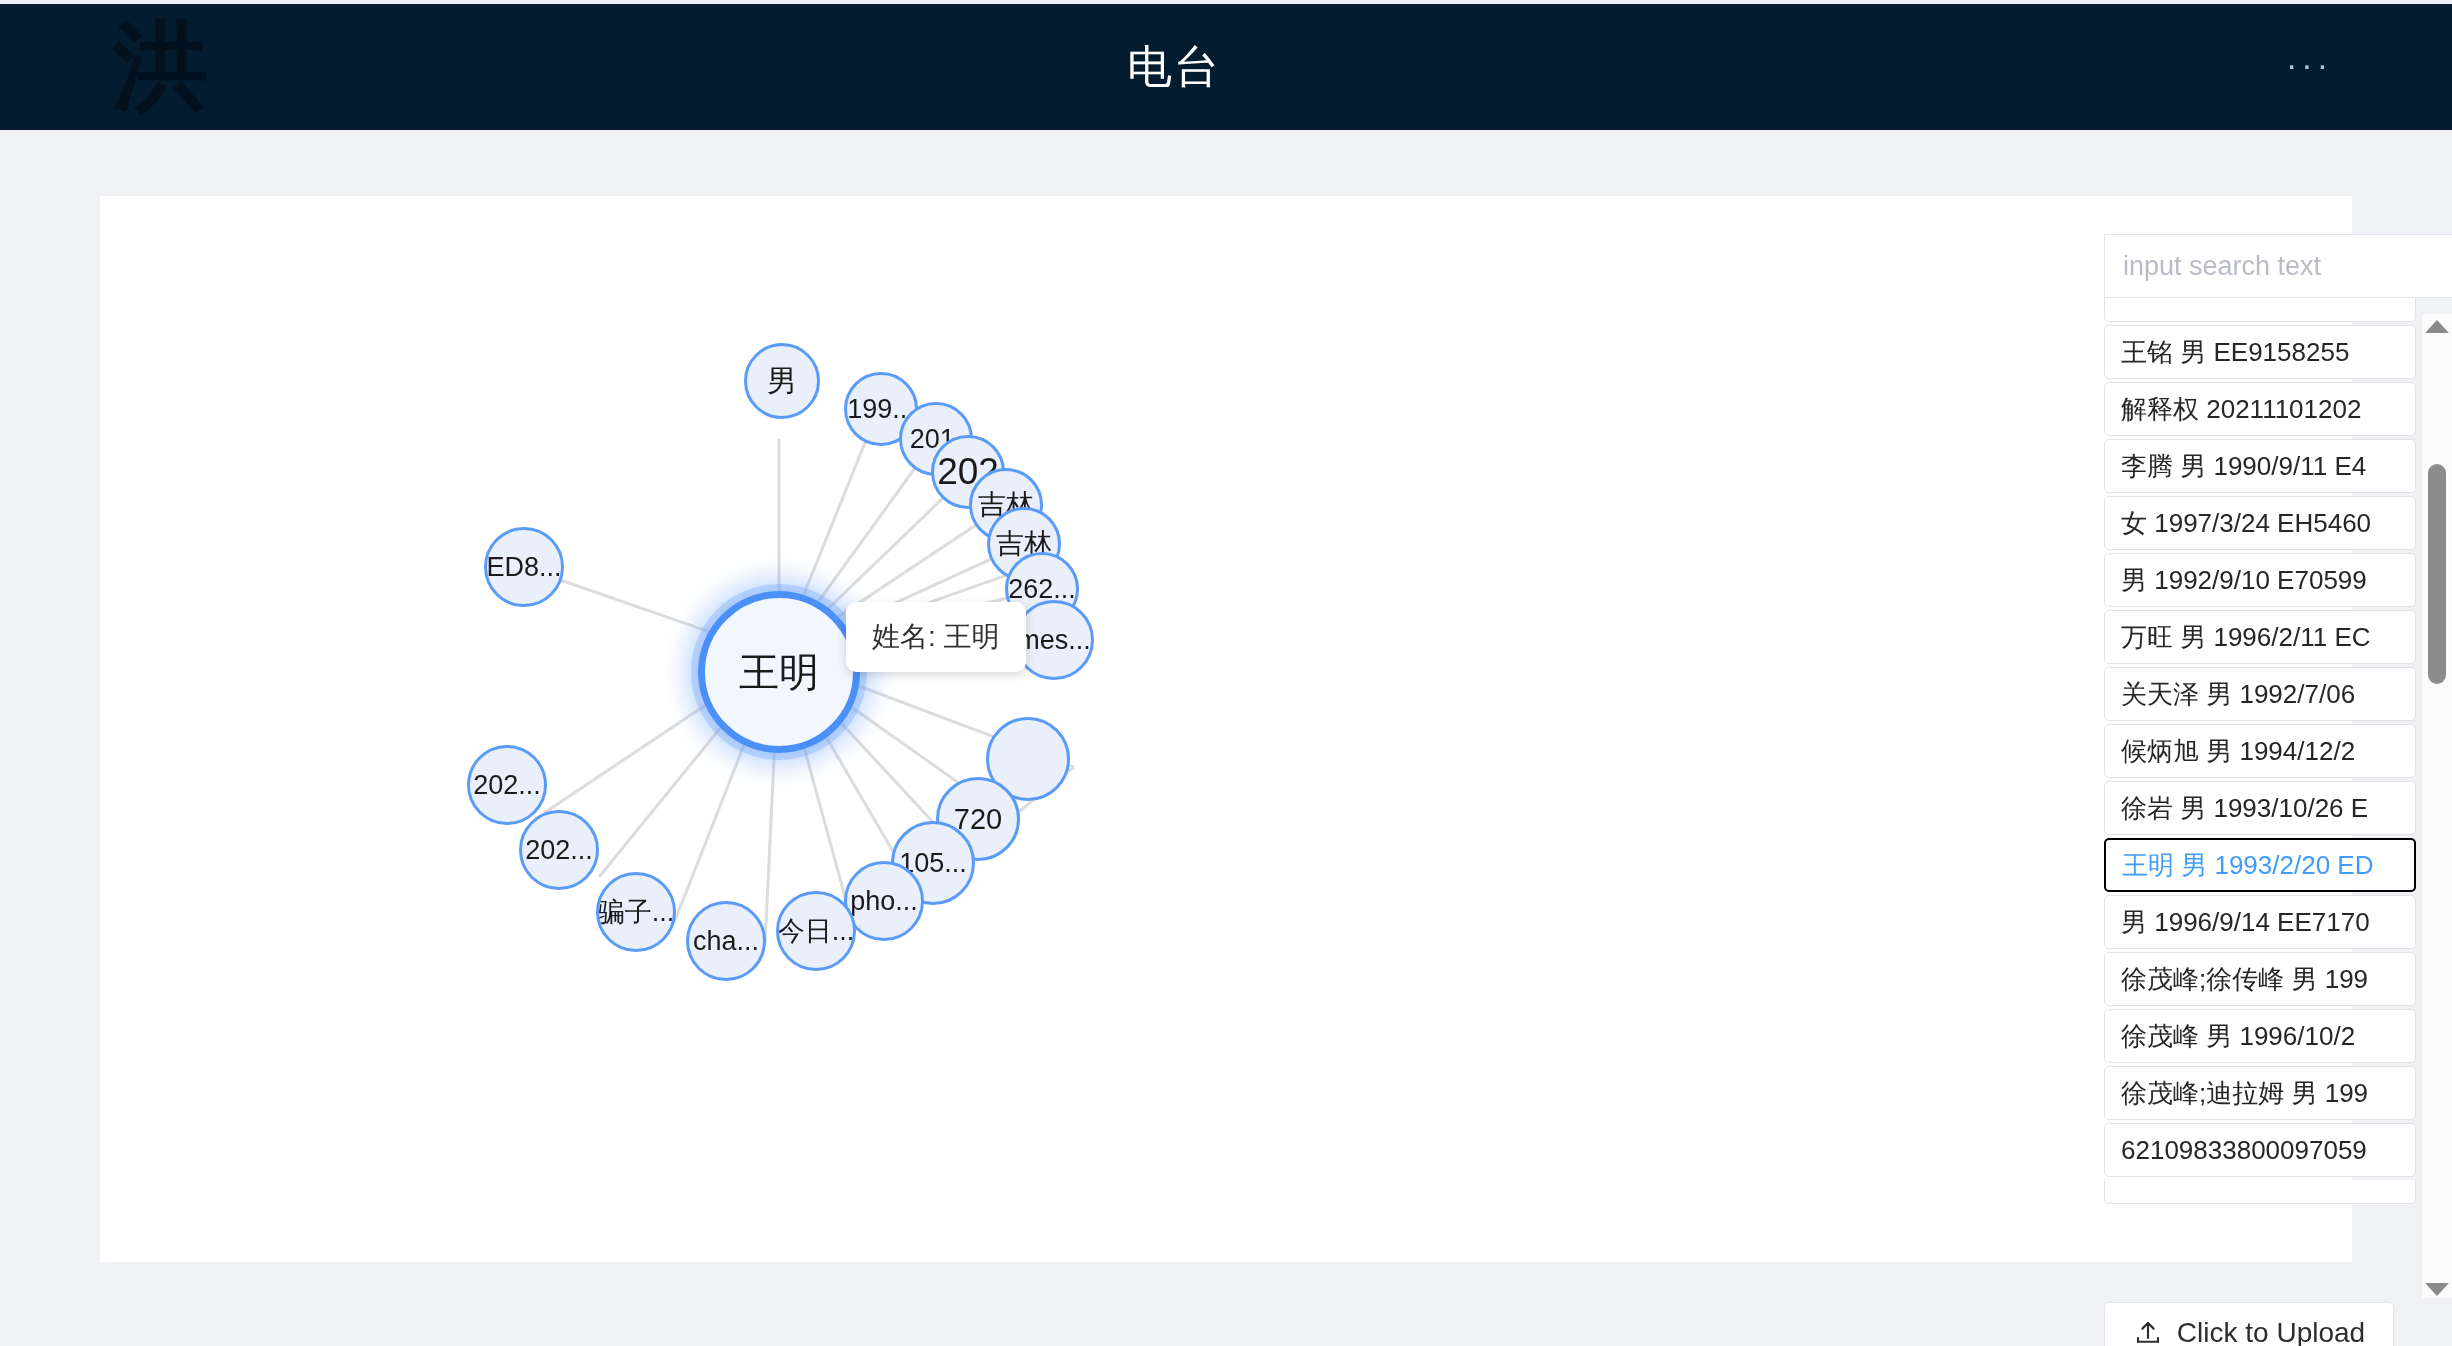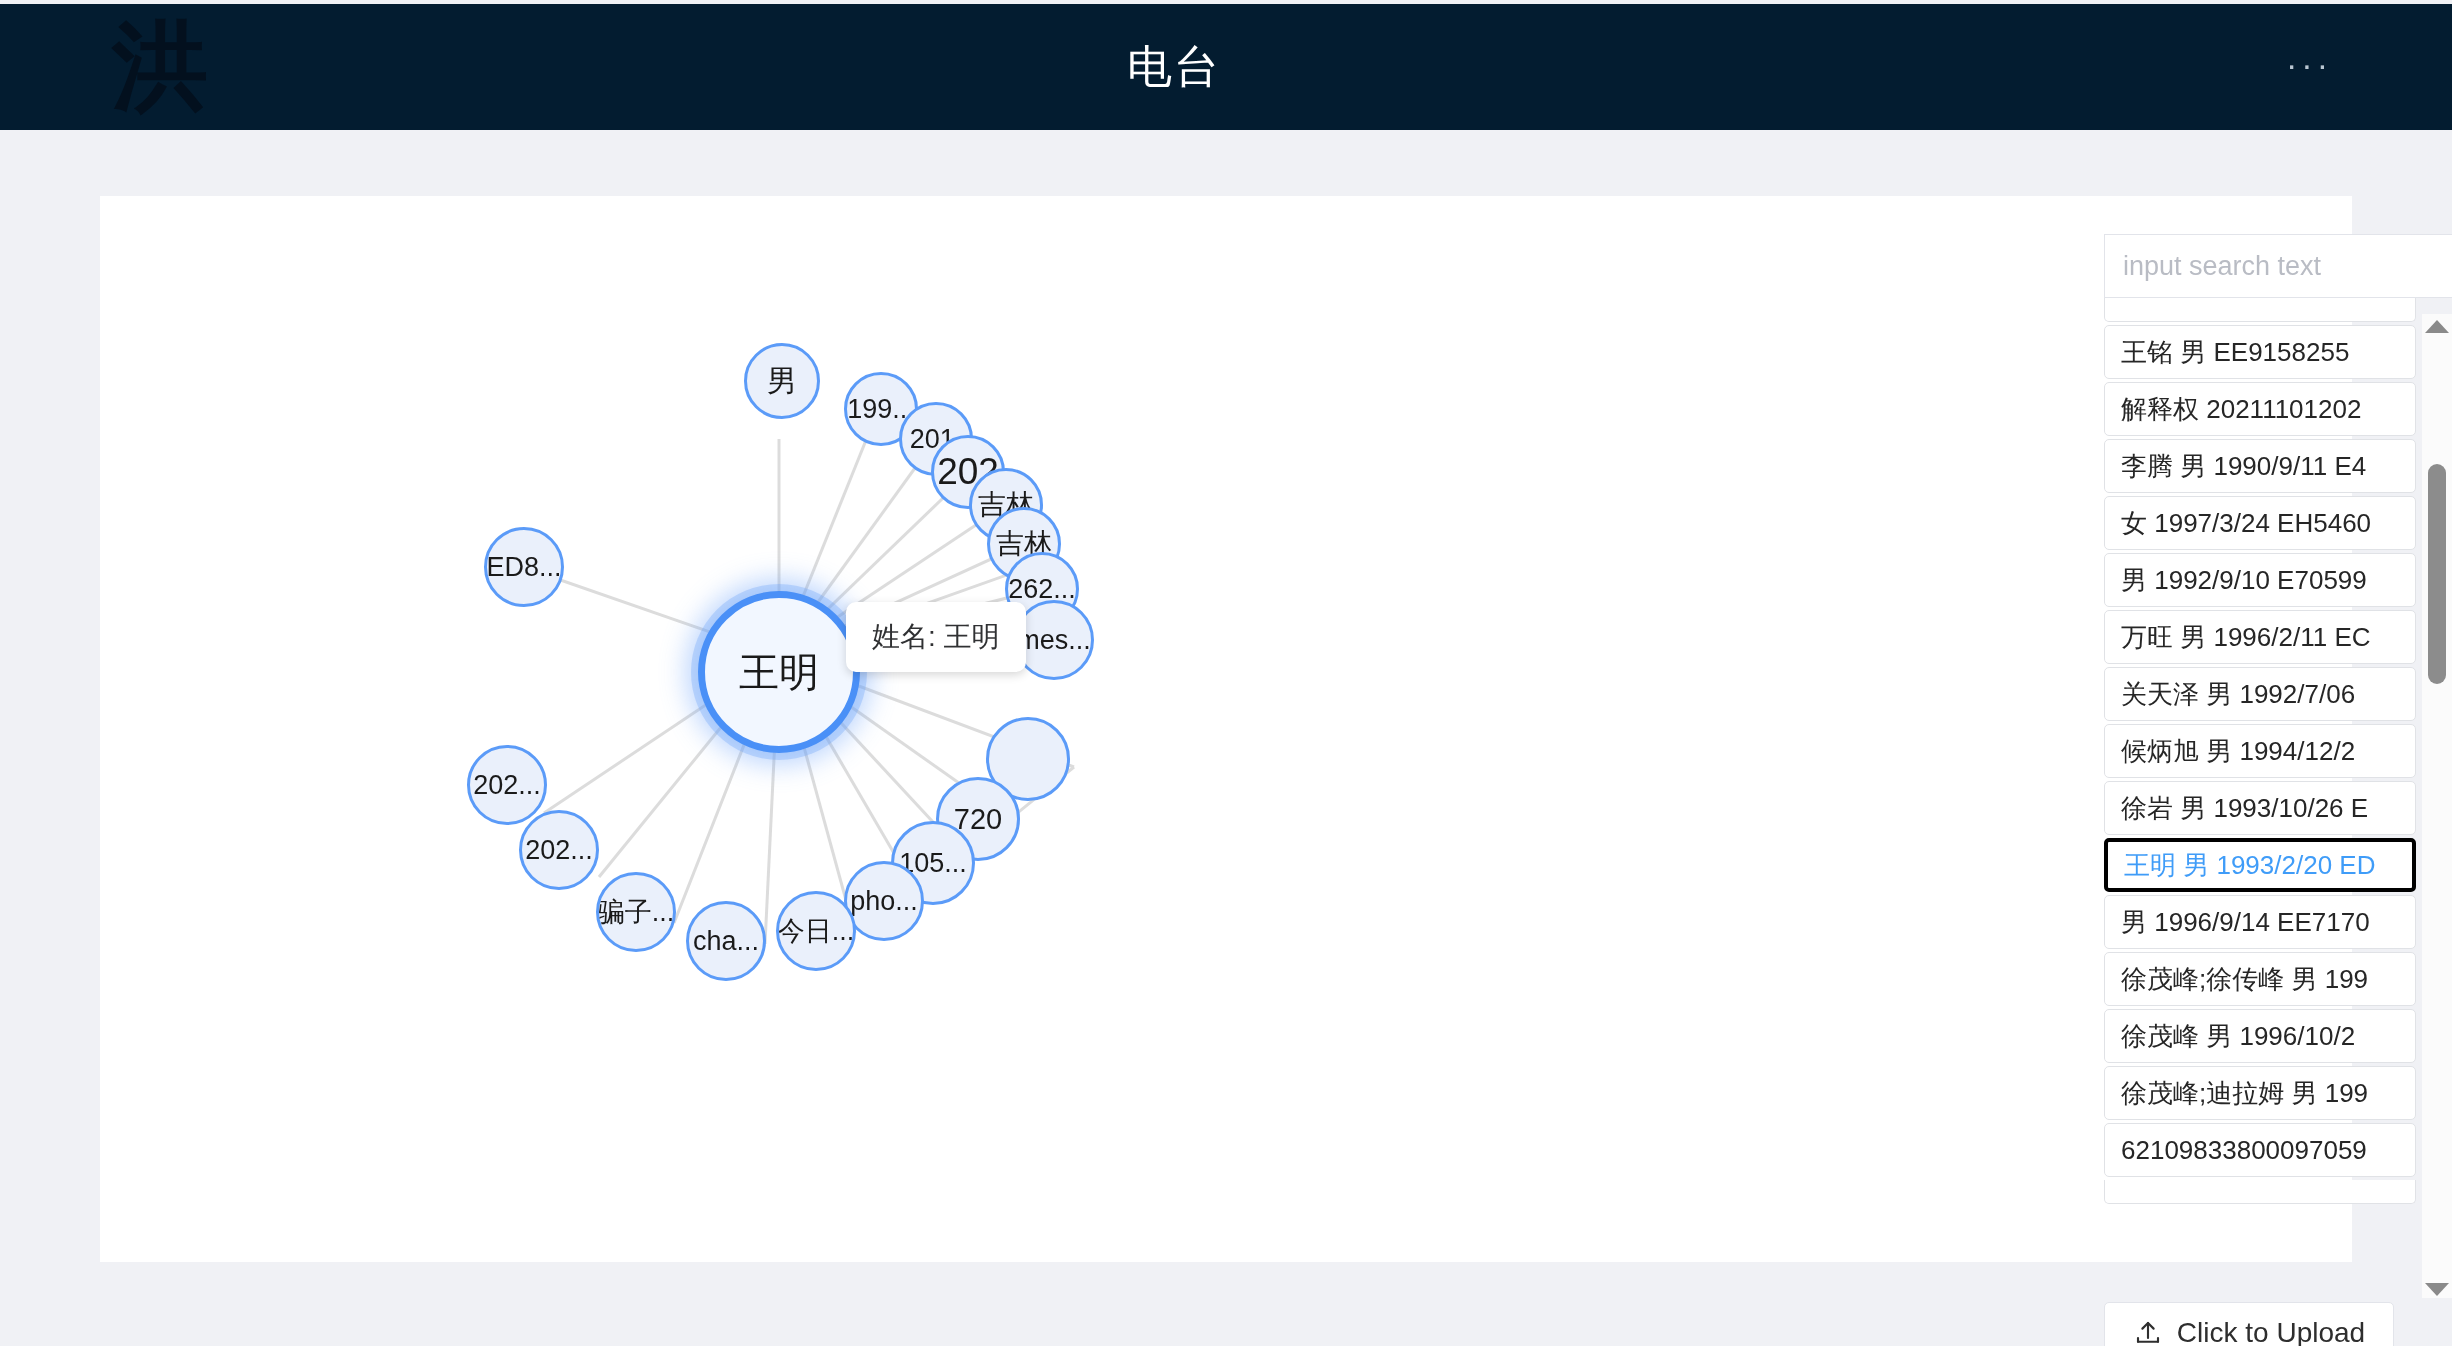--- a/index.html
+++ b/index.html
@@ -154,21 +154,21 @@
   }
   .list-item.partial {
     height: 24px;
     border-top: none;
     border-radius: 0 0 5px 5px;
     overflow: hidden;
     align-items: flex-start;
     color: #262626;
   }
   .list-item.selected {
-    border: 4px solid #000000;
+    border: 2px solid #000000;
     color: #3f9cf8;
   }
 
   
   .scrollbar {
     position: absolute;
     left: 318px; top: 16px;
     width: 30px; height: 986px;
     background: #fbfbfb;
     display: flex;

